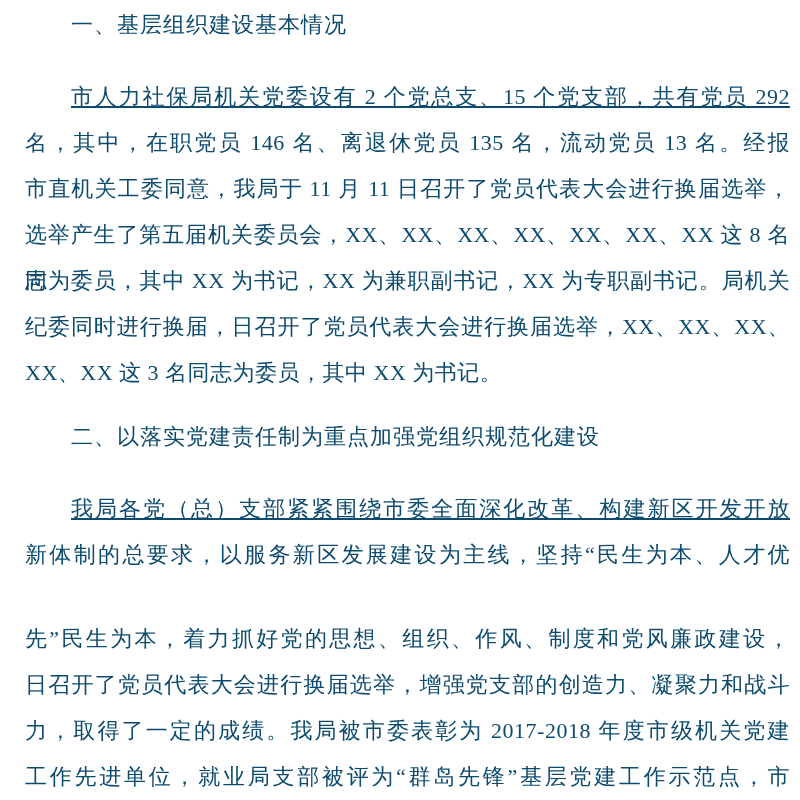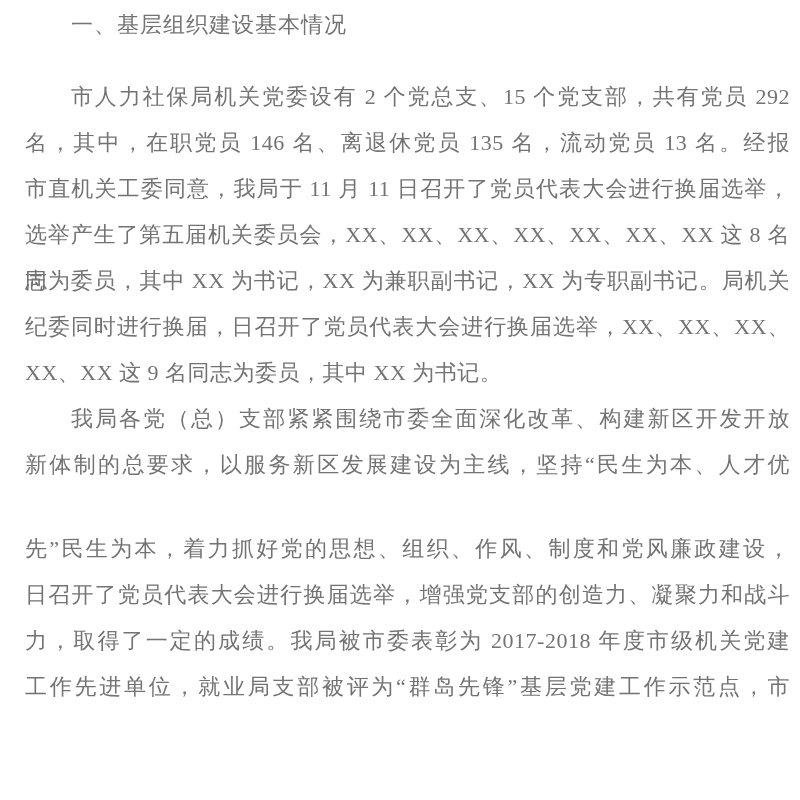--- a/index.html
+++ b/index.html
@@ -9,36 +9,37 @@
     height: 800px;
     background: #ffffff;
     overflow: hidden;
   }
   .page {
     box-sizing: border-box;
     width: 800px;
     height: 800px;
     padding: 2px 10px 0 25px;
     font-family: "Liberation Serif", "DejaVu Serif", serif;
-    color: #737373;
+    color: #0c4a6e;
     font-size: 22px;
   }
   .doc-line {
     height: 46px;
     line-height: 46px;
     text-align: left;
     white-space: normal;
     letter-spacing: 0.5px;
   }
   .doc-line.justify {
     text-align: justify;
     text-align-last: justify;
   }
   .doc-line.indent {
     padding-left: 46px;
+    text-decoration: underline;
   }
   .doc-heading {
     height: 46px;
     line-height: 46px;
     padding-left: 46px;
     margin: 18px 0 26px 0;
     letter-spacing: 1px;
   }
   .block:first-child {
     margin-top: 0;
@@ -53,22 +54,23 @@
 <main class="page">
   <div id="doc">
       <div class="doc-heading block">一、基层组织建设基本情况</div>
       <div class="doc-paragraph block">
         <div class="doc-line justify indent">市人力社保局机关党委设有 2 个党总支、15 个党支部，共有党员 292</div>
         <div class="doc-line justify">名，其中，在职党员 146 名、离退休党员 135 名，流动党员 13 名。经报</div>
         <div class="doc-line justify">市直机关工委同意，我局于 11 月 11 日召开了党员代表大会进行换届选举，</div>
         <div class="doc-line justify">选举产生了第五届机关委员会，XX、XX、XX、XX、XX、XX、XX 这 8 名同</div>
         <div class="doc-line justify">志为委员，其中 XX 为书记，XX 为兼职副书记，XX 为专职副书记。局机关</div>
         <div class="doc-line justify">纪委同时进行换届，日召开了党员代表大会进行换届选举，XX、XX、XX、</div>
-        <div class="doc-line">XX、XX 这 9 名同志为委员，其中 XX 为书记。</div>
+        <div class="doc-line">XX、XX 这 3 名同志为委员，其中 XX 为书记。</div>
       </div>
+      <div class="doc-heading block">二、以落实党建责任制为重点加强党组织规范化建设</div>
       <div class="doc-paragraph block">
         <div class="doc-line justify indent">我局各党（总）支部紧紧围绕市委全面深化改革、构建新区开发开放</div>
         <div class="doc-line justify">新体制的总要求，以服务新区发展建设为主线，坚持“民生为本、人才优</div>
         <div class="doc-line justify xspace">先”民生为本，着力抓好党的思想、组织、作风、制度和党风廉政建设，</div>
         <div class="doc-line justify">日召开了党员代表大会进行换届选举，增强党支部的创造力、凝聚力和战斗</div>
         <div class="doc-line justify">力，取得了一定的成绩。我局被市委表彰为 2017-2018 年度市级机关党建</div>
         <div class="doc-line justify">工作先进单位，就业局支部被评为“群岛先锋”基层党建工作示范点，市</div>
       </div>
     </div>
 </main>

